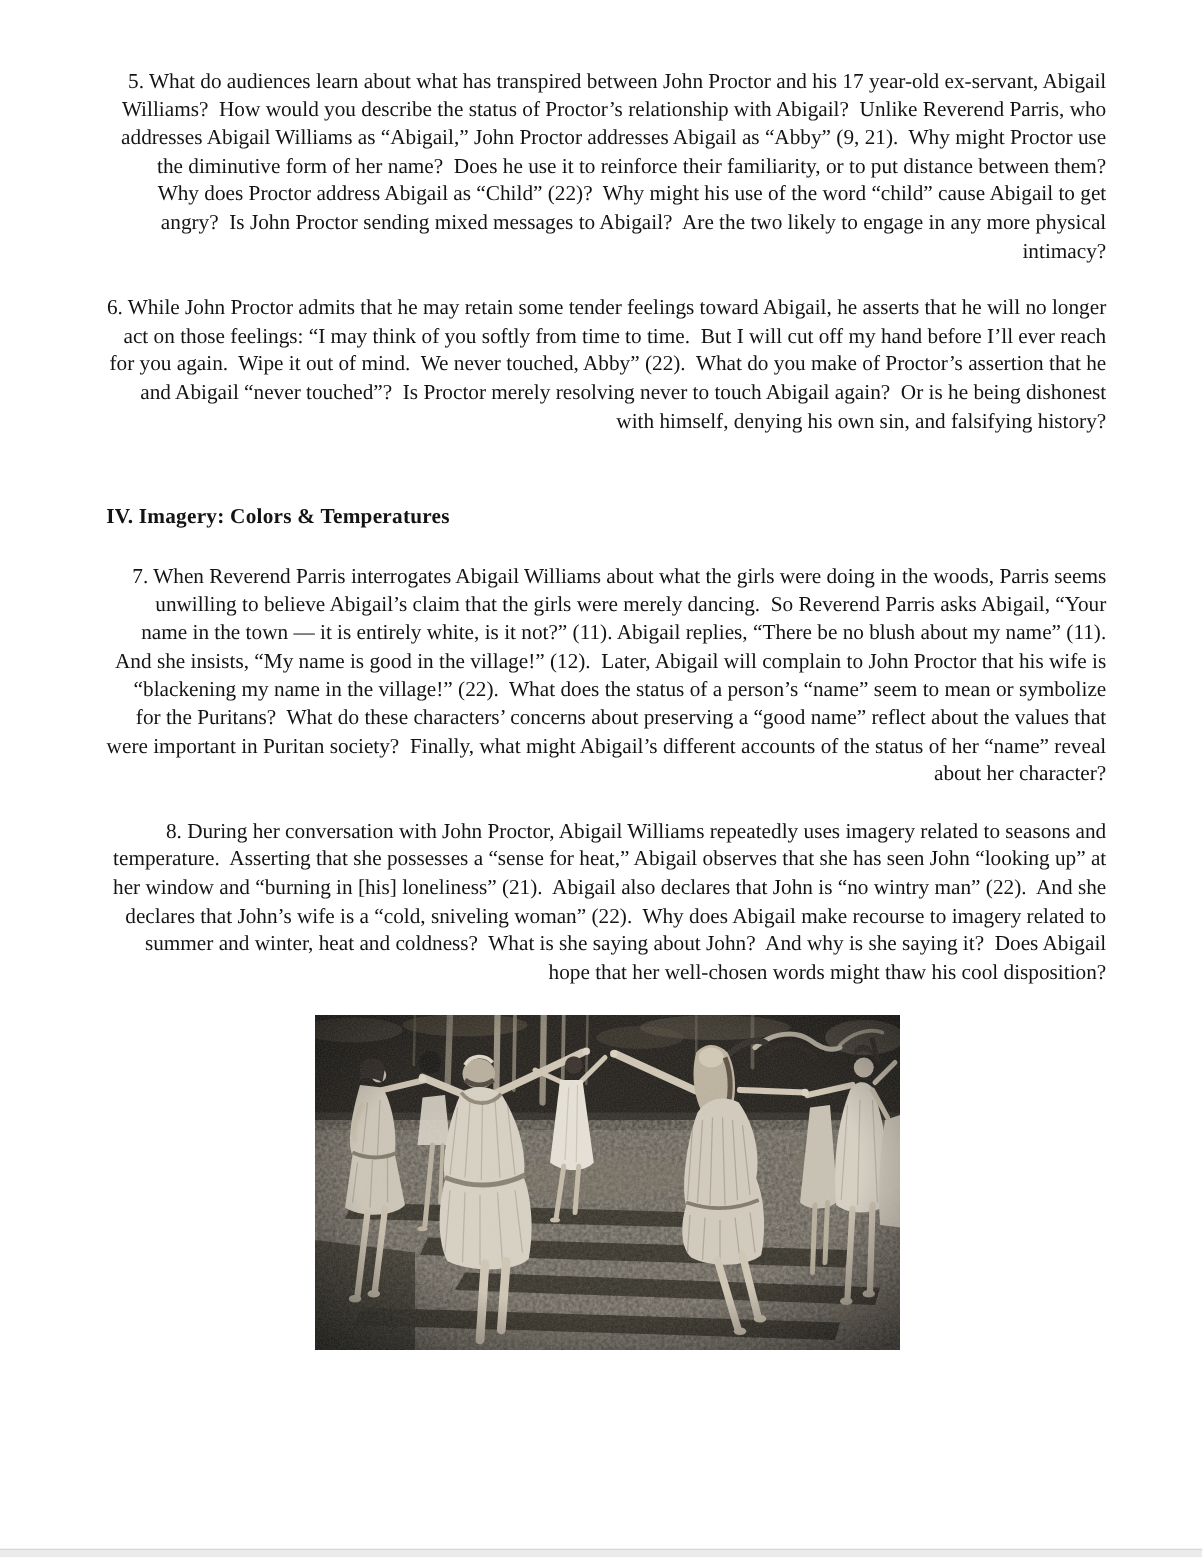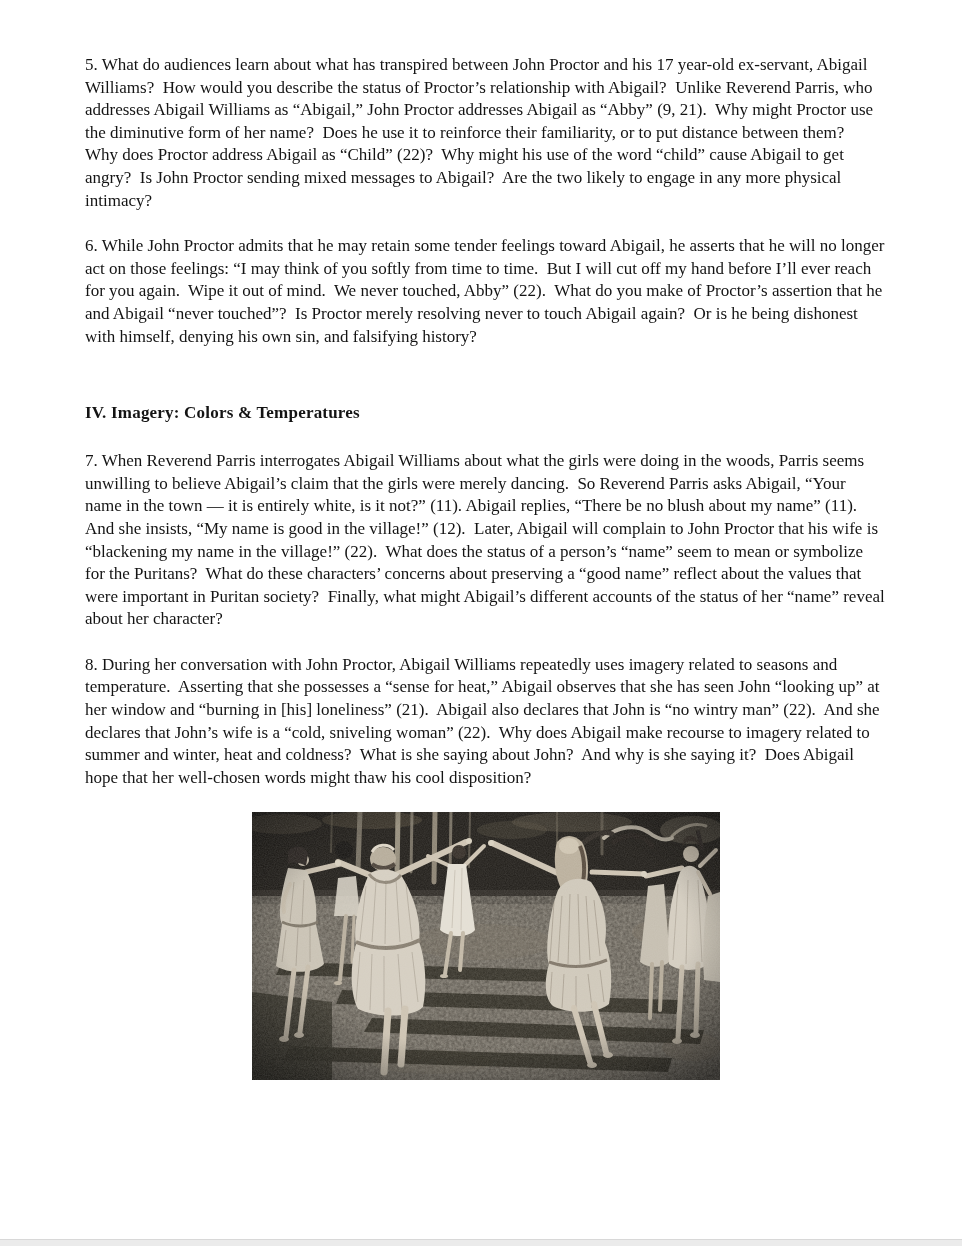--- a/index.html
+++ b/index.html
@@ -14,21 +14,21 @@
   .content {
     position:absolute; left:85px; top:0; width:800px; padding-top:54px;
   }
   h2.sec {
     font-size:17px; line-height:22px; font-weight:bold;
     letter-spacing:0.2px; margin:0 0 26px 0;
   }
   h2.sec-iv { margin-top:54px; }
   p.q {
     font-size:17px; line-height:22.6px; margin:0 0 23px 0;
-    white-space:pre-wrap; text-align:left;
+    white-space:pre-wrap; text-align:right;
   }
   figure.photo {
     margin:9px 0 0 167px; padding:0;
     width:468px; height:268px; line-height:0;
   }
   .bottom-bar {
     position:absolute; left:0; right:0; bottom:0; height:6px;
     background:#ebebeb; border-top:1px solid #d8d8d8;
   }
 </style>

